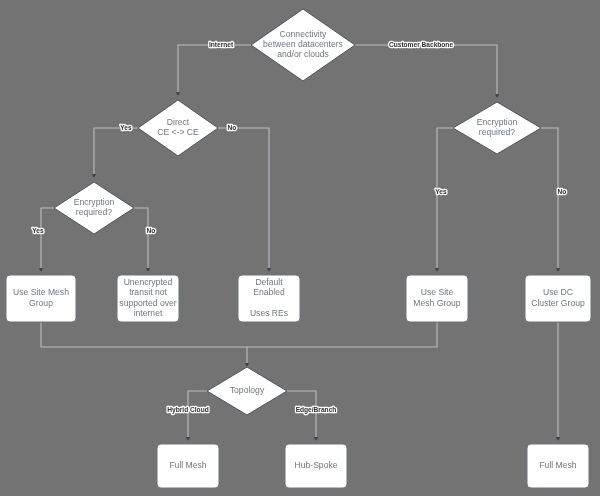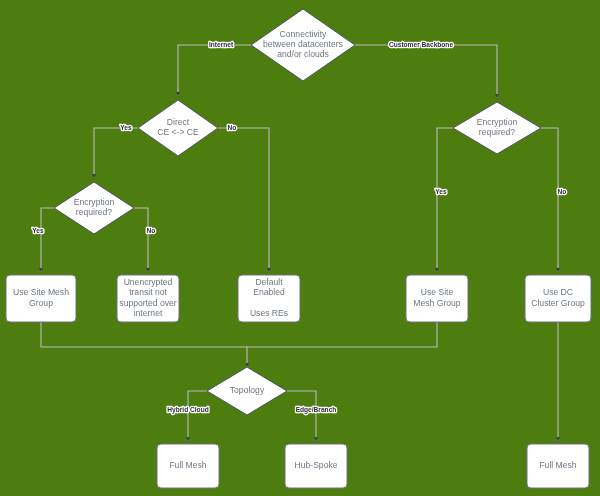--- a/index.html
+++ b/index.html
@@ -4,21 +4,21 @@
 <style>
   html, body {
     margin: 0;
     padding: 0;
     background: #ffffff;
   }
   #canvas {
     position: relative;
     width: 600px;
     height: 496px;
-    background: #4d7c0f;
+    background: #737373;
     font-family: "Liberation Sans", sans-serif;
   }
   svg.flow {
     position: absolute;
     top: 0; left: 0;
     width: 600px;
     height: 496px;
     overflow: visible;
   }
   .node-shape {

